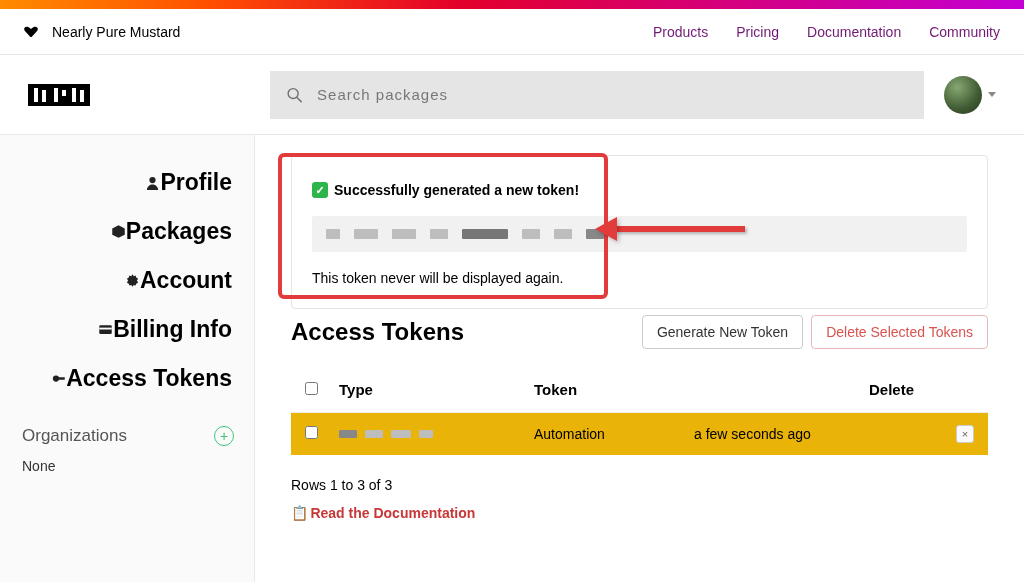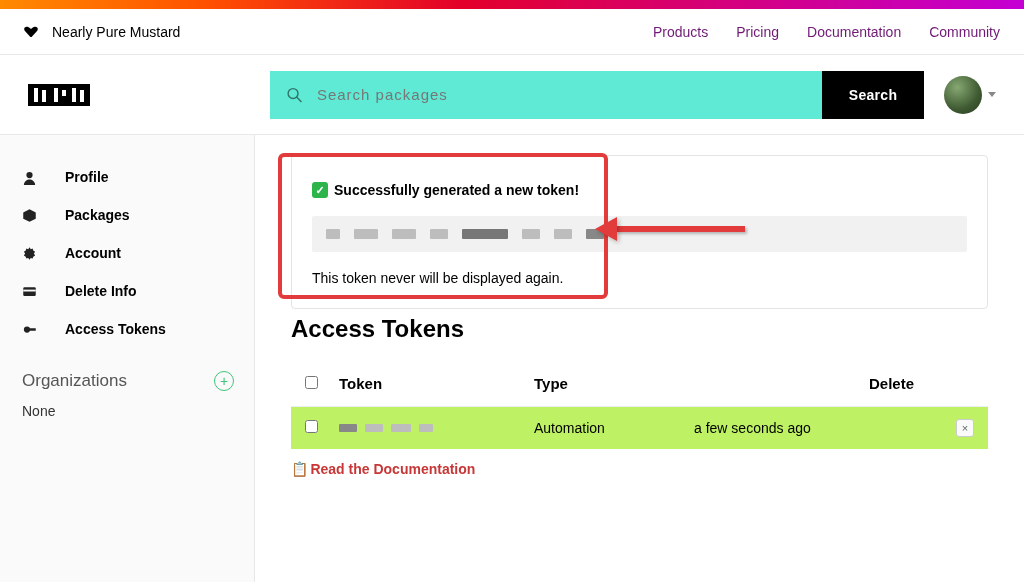--- a/index.html
+++ b/index.html
@@ -19,33 +19,33 @@
   .header { display: flex; align-items: center; height: 80px; padding: 0 28px; border-bottom: 1px solid #e8e8e8; }
   .npm-logo { width: 62px; height: 22px; background:#000; position:relative; margin-right: 180px; }
   .npm-logo .n1 { position:absolute; left:6px; top:4px; width:4px; height:14px; background:#fff;}
   .npm-logo .n2 { position:absolute; left:14px; top:6px; width:4px; height:12px; background:#fff;}
   .npm-logo .n3 { position:absolute; left:26px; top:4px; width:4px; height:14px; background:#fff;}
   .npm-logo .n4 { position:absolute; left:34px; top:6px; width:4px; height:6px; background:#fff;}
   .npm-logo .n5 { position:absolute; left:44px; top:4px; width:4px; height:14px; background:#fff;}
   .npm-logo .n6 { position:absolute; left:52px; top:6px; width:4px; height:12px; background:#fff;}
 
   .search-wrap { flex: 1; display: flex; height: 48px; }
-  .search-input-box { flex: 1; background: #5eead4; display: flex; align-items: center; padding: 0 16px; }
+  .search-input-box { flex: 1; background: #e5e5e5; display: flex; align-items: center; padding: 0 16px; }
   .search-input-box svg { width: 18px; height: 18px; opacity: .5; margin-right: 14px; }
   .search-input-box input { border: none; background: transparent; outline: none; font-size: 15px; letter-spacing: 1px; color: #333; width: 100%; }
   .search-input-box input::placeholder { color: #777; }
   .search-btn { width: 102px; background: #000; color: #fff; border: none; font-size: 14px; font-weight: 600; letter-spacing: .3px; cursor: pointer; }
   .avatar-wrap { display: flex; align-items: center; margin-left: 20px; cursor: pointer; }
   .avatar { width: 38px; height: 38px; border-radius: 50%; background: radial-gradient(circle at 35% 30%, #86a872 0%, #3f5a32 60%, #2a3b22 100%); }
   .caret { width: 0; height: 0; border-left: 4px solid transparent; border-right: 4px solid transparent; border-top: 5px solid #888; margin-left: 6px; }
 
   
   .body { display: flex; }
   .sidebar { width: 255px; background: #fafafa; border-right: 1px solid #e8e8e8; min-height: 449px; padding-top: 28px; }
-  .side-item { display: flex; align-items: center; gap: 28px; padding: 6px 22px; font-size: 14px; font-weight: 600; cursor: pointer; margin-bottom: 10px; }
+  .side-item { display: flex; align-items: center; gap: 0; padding: 6px 22px; font-size: 23px; font-weight: 600; cursor: pointer; margin-bottom: 10px; justify-content: flex-end; }
   .side-item svg { width: 15px; height: 15px; fill: #222; flex-shrink:0; }
   .orgs-row { display:flex; justify-content:space-between; padding: 10px 20px 4px 22px; margin-top:18px; }
   .orgs-title { font-size: 17px; color: #555; font-weight: 400; }
   .add-org { width: 20px; height: 20px; border:1px solid #3fc47a; border-radius:50%; display:flex; align-items:center; justify-content:center; color:#3fc47a; font-size:14px; cursor:pointer; }
   .none { font-size: 14px; color:#333; padding: 8px 22px; }
 
   .main { flex:1; padding: 20px 36px 0 36px; position: relative; }
 
   .notice-card { border:1px solid #e4e4e4; border-radius:4px; padding: 26px 20px 22px 20px; margin-bottom: 4px; }
   .hl-box { position:absolute; left: 23px; top: 18px; width: 330px; height: 146px; border:4px solid #e23b3b; border-radius:6px; pointer-events:none; }
@@ -59,21 +59,21 @@
   .arrow-head { width:0;height:0;border-top:12px solid transparent;border-bottom:12px solid transparent;border-right:22px solid #e23b3b; position:absolute; left:-20px; top:-9px; filter: drop-shadow(2px 2px 2px rgba(0,0,0,.25));}
 
   .page-title-row { display:flex; align-items:center; justify-content:space-between; margin-top: 6px; }
   .page-title { font-size:24px; font-weight:600; }
   .btns { display:flex; gap:8px; }
   .btn { font-size:14px; padding: 8px 14px; border-radius:4px; background:#fff; cursor:pointer; }
   .btn-gen { border:1px solid #ccc; color:#333; }
   .btn-del { border:1px solid #e8b7b7; color:#d9534f; }
 
   .thead { display:grid; grid-template-columns: 34px 1fr 160px 220px 60px; align-items:center; padding: 14px 14px; border-bottom:1px solid #eee; margin-top:18px; font-size:15px; font-weight:600;}
-  .trow { display:grid; grid-template-columns: 34px 1fr 160px 220px 60px; align-items:center; padding: 12px 14px; background:#bef264; font-size:14px; }
+  .trow { display:grid; grid-template-columns: 34px 1fr 160px 220px 60px; align-items:center; padding: 12px 14px; background:#eab308; font-size:14px; }
   .trow .blur-chunk{height:8px;}
   .del-x { width:18px;height:18px;border:1px solid #ccc;border-radius:3px;display:flex;align-items:center;justify-content:center;font-size:11px;color:#666;cursor:pointer;background:#fafafa; justify-self:end;}
   .del-head{ text-align:right; }
 
   .pager { font-size:14px; margin-top:22px; }
   .doclink { display:flex; align-items:center; gap:2px; margin-top:12px; font-size:14px; font-weight:600; color:#c83737; cursor:pointer;}
   .clip { filter: grayscale(0); }
   input[type=checkbox]{width:13px;height:13px;}
 </style>
 </head>
@@ -107,21 +107,20 @@
       <span class="n6"></span>
   </div>
   <div class="search-wrap">
     <div class="search-input-box">
       <svg viewBox="0 0 24 24">
           <circle cx="10" cy="10" r="7" fill="none" stroke="#000" stroke-width="2"></circle>
           <line x1="15" y1="15" x2="22" y2="22" stroke="#000" stroke-width="2"></line>
         </svg>
       <input type="text" placeholder="Search packages" style="">
     </div>
-    <button class="search-btn">Search</button>
   </div>
   <div class="avatar-wrap">
     <div class="avatar"></div>
     <div class="caret"></div>
   </div>
 </div>
 
 <div class="body">
   <div class="sidebar">
     <div class="side-item">
@@ -142,21 +141,21 @@
           <circle cx="12" cy="12" r="3" fill="#fafafa"></circle>
           <path d="M12 2l2 3 3-1 1 3 3 2-2 3 2 3-3 2-1 3-3-1-2 3-2-3-3 1-1-3-3-2 2-3-2-3 3-2 1-3 3 1z"></path>
         </svg>
       <span>Account</span>
     </div>
     <div class="side-item">
       <svg viewBox="0 0 24 24">
           <rect x="2" y="5" width="20" height="14" rx="2"></rect>
           <rect x="2" y="9" width="20" height="3" fill="#fafafa"></rect>
         </svg>
-      <span>Delete Info</span>
+      <span>Billing Info</span>
     </div>
     <div class="side-item">
       <svg viewBox="0 0 24 24">
           <circle cx="8" cy="12" r="5"></circle>
           <rect x="12" y="10" width="10" height="4"></rect>
         </svg>
       <span>Access Tokens</span>
     </div>
 
     <div class="orgs-row">
@@ -187,39 +186,44 @@
     </div>
 
     <div class="hl-box"></div>
     <div class="arrow">
       <div class="arrow-head"></div>
         <div class="arrow-line"></div>
     </div>
 
     <div class="page-title-row">
       <div class="page-title">Access Tokens</div>
+      <div class="btns">
+        <button class="btn btn-gen">Generate New Token</button>
+        <button class="btn btn-del">Delete Selected Tokens</button>
+      </div>
     </div>
 
     <div class="thead">
       <span><input type="checkbox" style=""></span>
+      <span>Type</span>
       <span>Token</span>
-      <span>Type</span>
       <span class="del-head">Delete</span>
     </div>
     <div class="trow">
       <span><input type="checkbox" style=""></span>
       <span style="display:flex;gap:8px;">
         <span class="blur-chunk" style="width:18px;background:#888"></span>
         <span class="blur-chunk" style="width:18px"></span>
         <span class="blur-chunk" style="width:20px"></span>
         <span class="blur-chunk" style="width:14px"></span>
       </span>
       <span>Automation</span>
       <span>a few seconds ago</span>
       <span class="del-x">×</span>
     </div>
 
+    <div class="pager">Rows 1 to 3 of 3</div>
     <div class="doclink">
       <span class="clip">📋</span>
       <span>Read the Documentation</span>
     </div>
   </div>
 </div>
 
 </body></html>

